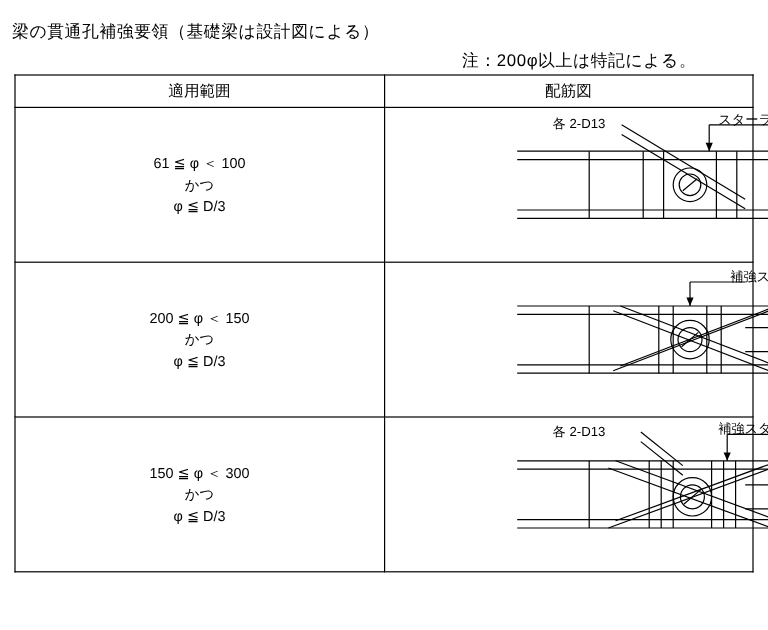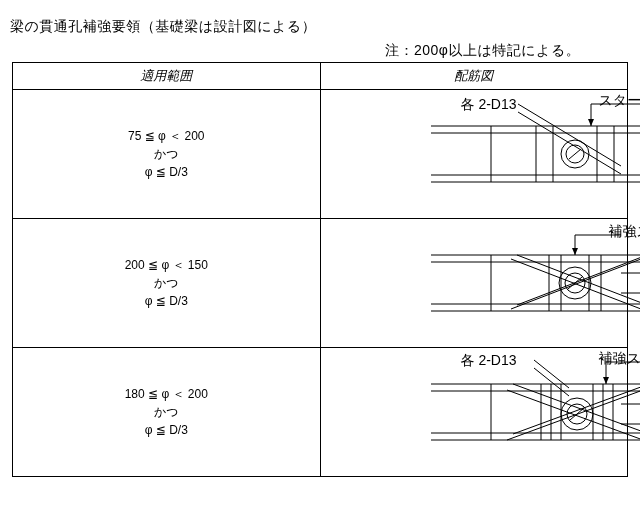--- a/index.html
+++ b/index.html
@@ -49,21 +49,20 @@
   table.main td, table.main th {
     border: 1px solid #000000;
     padding: 0;
     vertical-align: middle;
     font-weight: normal;
   }
   th.hdr {
     height: 26px;
     font-size: 13px;
     text-align: center;
-    font-style: italic;
   }
   td.range {
     width: 112px;
     text-align: center;
     font-size: 12px;
     line-height: 1.5;
     padding: 4px 0;
   }
   td.fig {
     position: relative;
@@ -71,42 +70,42 @@
   }
   .rangeline { white-space: nowrap; }
   svg { display: block; }
   .figwrap {
     position: relative;
     width: 100%;
     height: 100%;
   }
   .lbl {
     position: absolute;
-    font-size: 14px;
+    font-size: 11px;
     white-space: nowrap;
   }
 </style>
 </head>
 <body>
 
 <div class="page">
 
   <div class="title">梁の貫通孔補強要領（基礎梁は設計図による）</div>
   <div class="note">注：200φ以上は特記による。</div>
 
   <table class="main">
     <tbody>
         <tr>
       <th class="hdr">適用範囲</th>
       <th class="hdr">配筋図</th>
     </tr>
 
     <tr>
       <td class="range">
-        <div class="rangeline">75 ≦ φ ＜ 200</div>
+        <div class="rangeline">61 ≦ φ ＜ 100</div>
         <div class="rangeline">かつ</div>
         <div class="rangeline">φ ≦ D/3</div>
       </td>
       <td class="fig">
         <div class="figwrap">
           <svg width="502" height="128" viewBox="0 0 502 128">
             <g stroke="#000" fill="none" stroke-width="1">
 
               <line x1="110" y1="36" x2="410" y2="36"></line>
               <line x1="110" y1="92" x2="410" y2="92"></line>
@@ -189,21 +188,21 @@
             </g>
           </svg>
           <div class="lbl" style="left:288px; top:4px;">補強スターラップ 2-D13</div>
 
         </div>
       </td>
     </tr>
 
     <tr>
       <td class="range">
-        <div class="rangeline">180 ≦ φ ＜ 200</div>
+        <div class="rangeline">150 ≦ φ ＜ 300</div>
         <div class="rangeline">かつ</div>
         <div class="rangeline">φ ≦ D/3</div>
       </td>
       <td class="fig">
         <div class="figwrap">
           <svg width="502" height="128" viewBox="0 0 502 128">
             <g stroke="#000" fill="none" stroke-width="1">
               <line x1="110" y1="36" x2="410" y2="36"></line>
               <line x1="110" y1="92" x2="410" y2="92"></line>
               <line x1="110" y1="43" x2="410" y2="43"></line>

